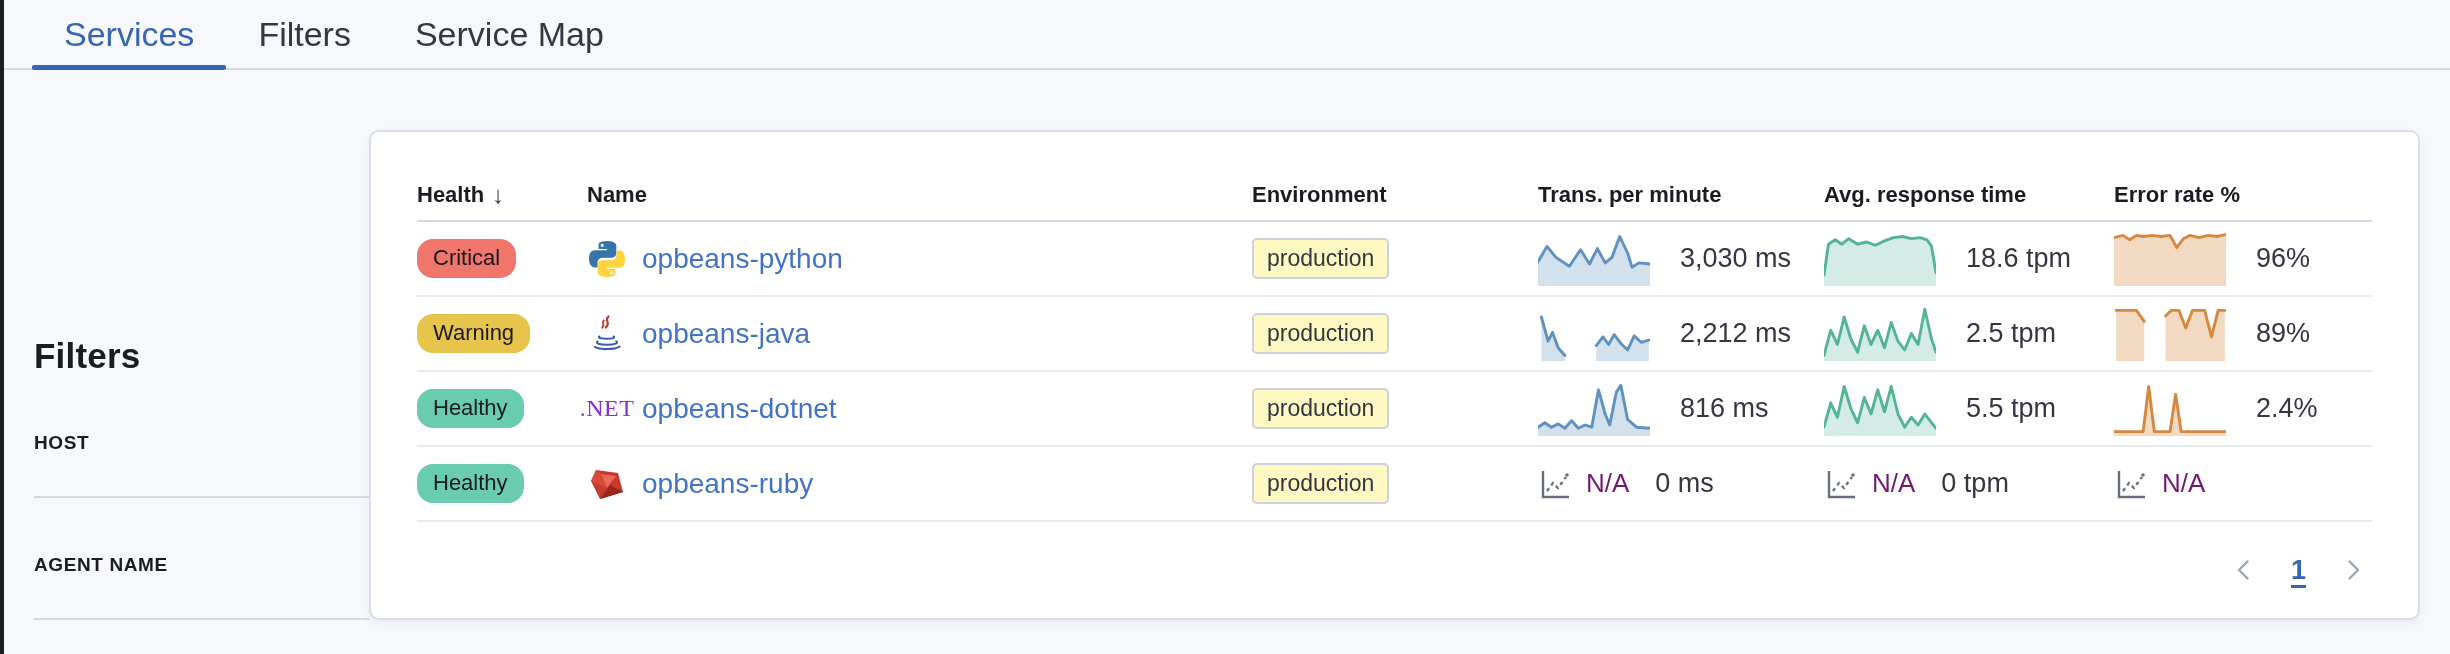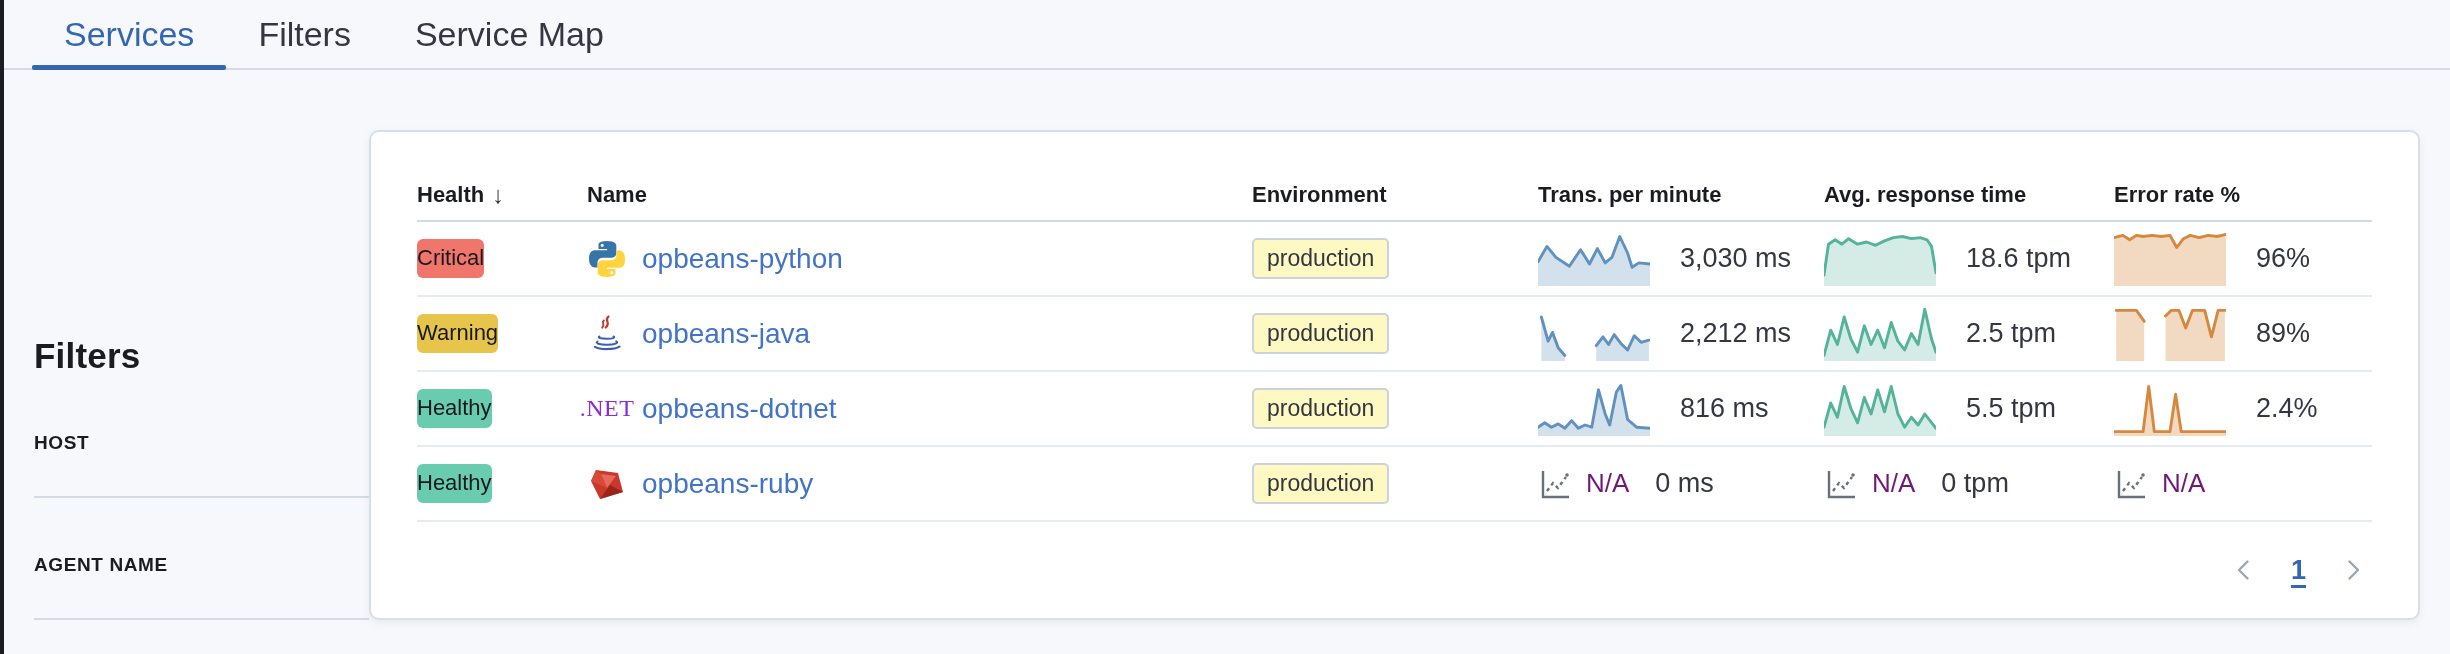--- a/index.html
+++ b/index.html
@@ -54,21 +54,21 @@
     display:grid;
     grid-template-columns:170px 665px 286px 286px 290px 1fr;
     align-items:center;
   }
   .thead { height:52px; border-bottom:2px solid #D3DAE6; }
   .th { font-size:22px; font-weight:700; color:#1A1C21; display:flex; align-items:center; gap:8px; cursor:pointer; }
   .sort-arrow { font-weight:400; font-size:24px; color:#343741; }
   .trow { height:75px; border-bottom:2px solid #E6EAF3; }
 
   .badge {
-    display:inline-block; padding:6px 0; border-radius:6px;
+    display:inline-block; padding:6px 16px; border-radius:16px;
     font-size:22px; font-weight:500; color:#17191E; line-height:1.2;
   }
   .badge.critical { background:var(--c-critical); }
   .badge.warning  { background:var(--c-warning); }
   .badge.healthy  { background:var(--c-healthy); }
 
   .name-cell { display:flex; align-items:center; gap:15px; }
   .agent-icon { width:40px; height:40px; flex:none; display:flex; align-items:center; justify-content:center; }
   .dotnet-text { font-size:24px; font-weight:500; color:var(--c-dotnet); letter-spacing:.5px;font-family:Liberation Serif, serif; }
   .service-link { font-size:28px; color:var(--c-link); text-decoration:none; cursor:pointer; }

